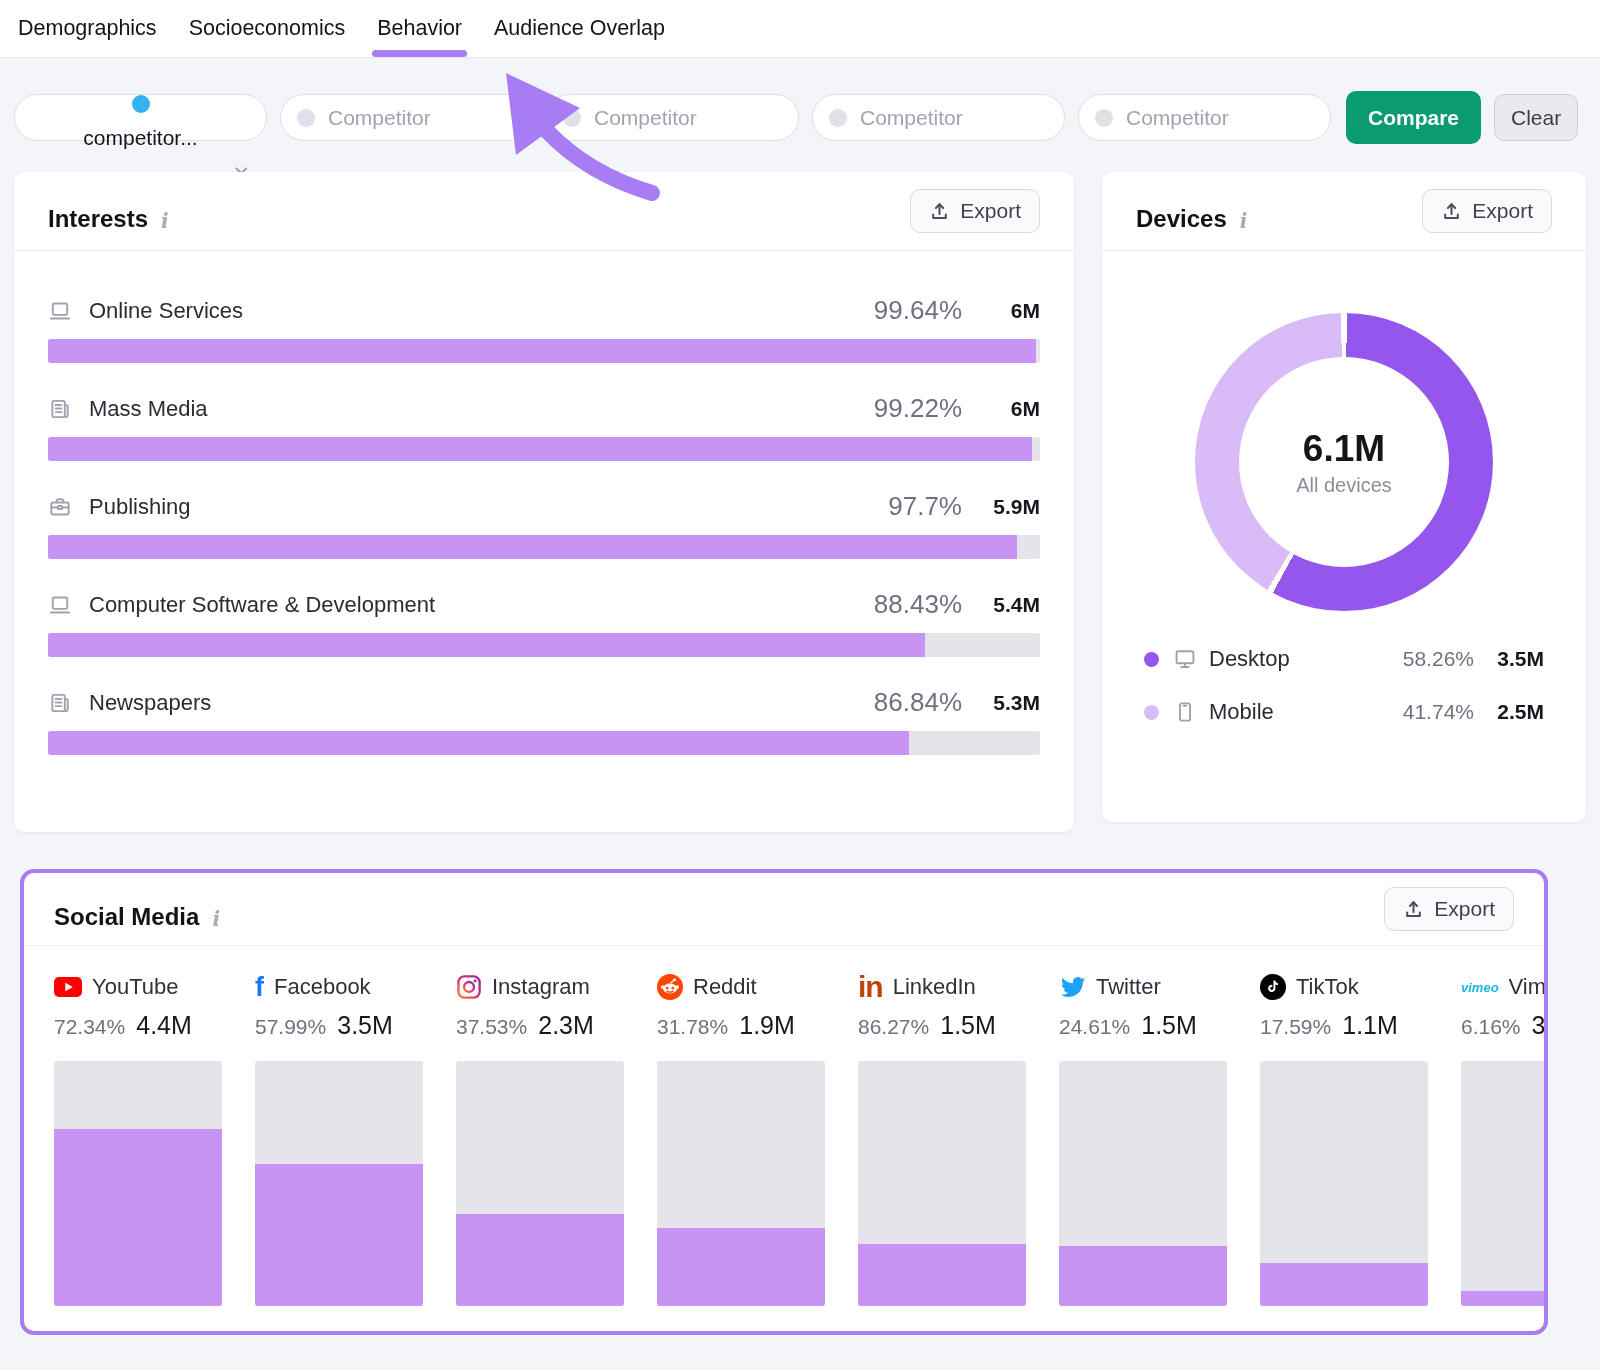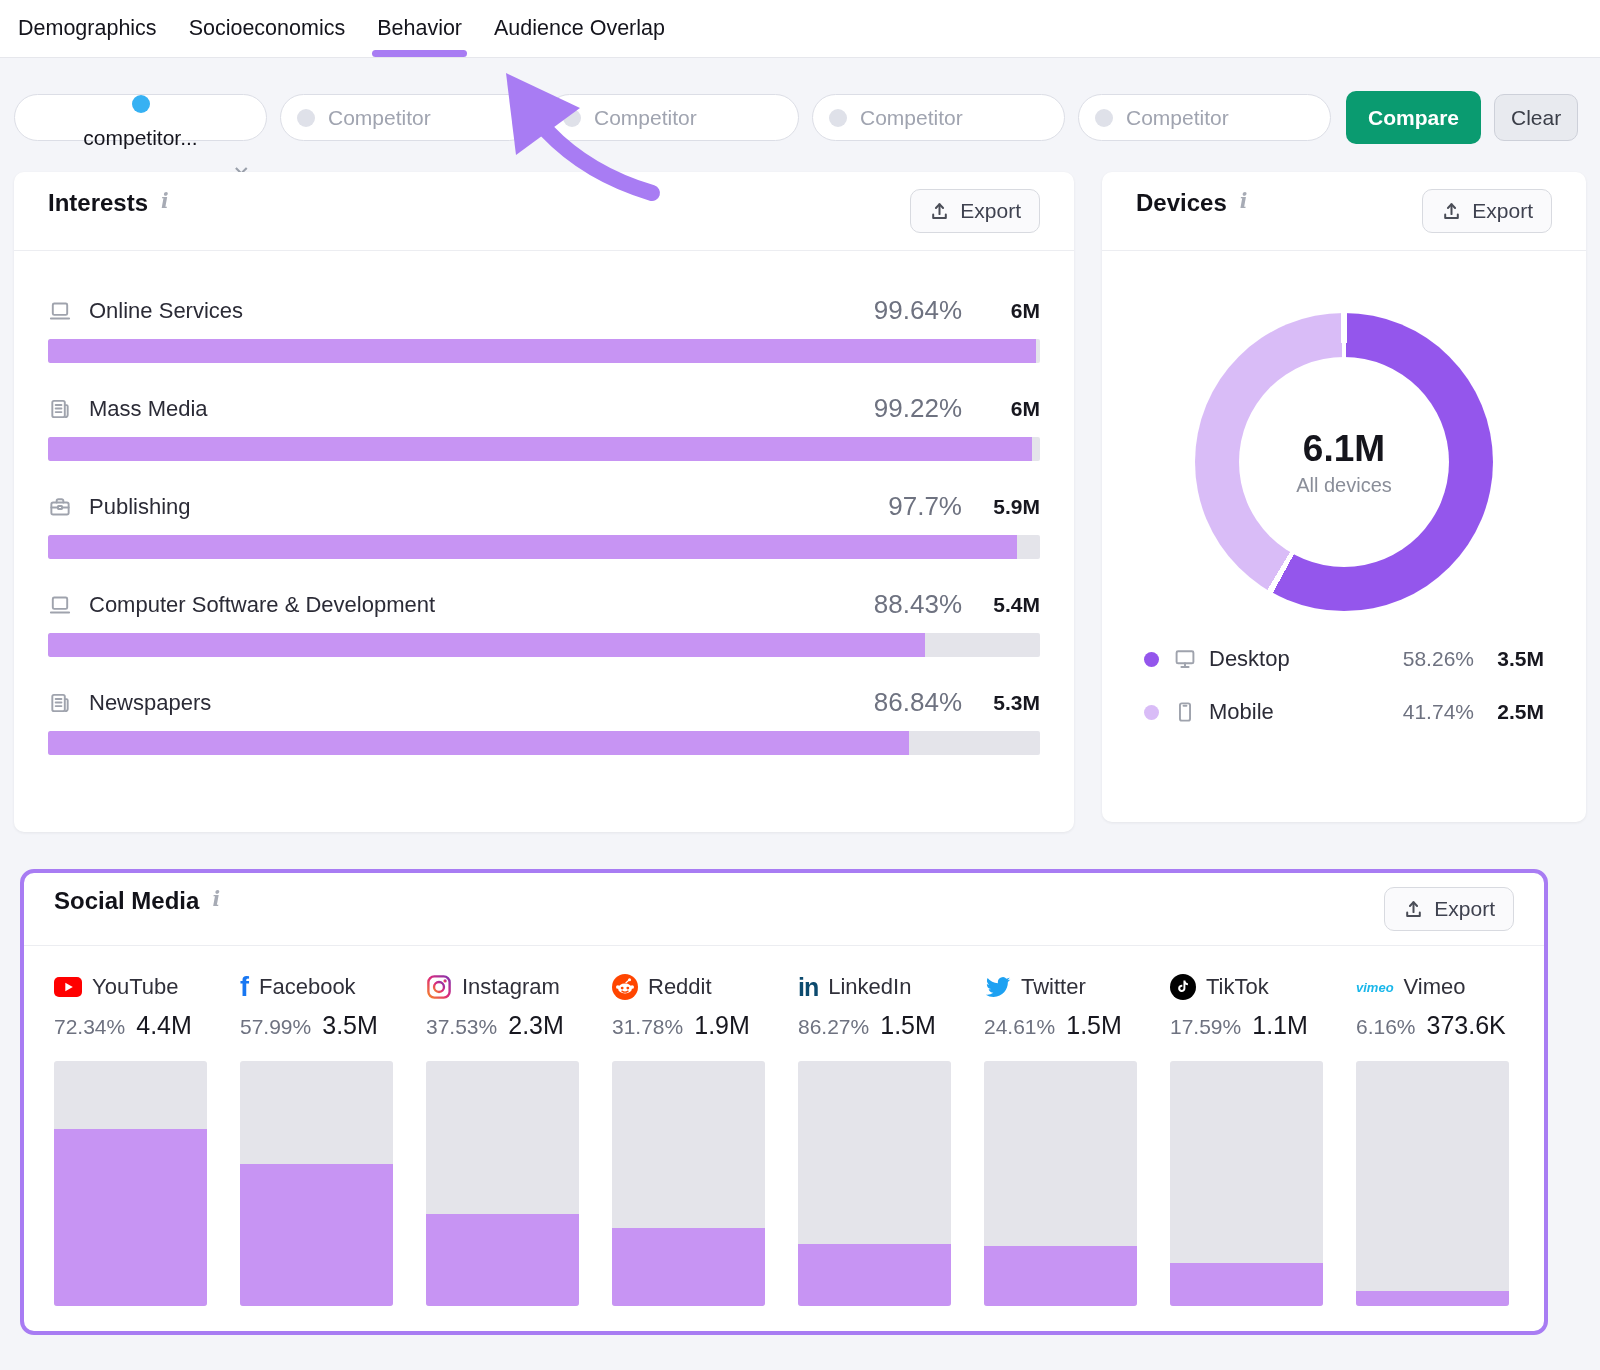--- a/index.html
+++ b/index.html
@@ -34,21 +34,21 @@
   .chip .label{font-size:21px;color:#15151E;}
   .chip .close{margin-left:auto;color:#9AA0AB;font-size:21px;font-weight:600;cursor:pointer;line-height:1;}
   .cinput{gap:13px;color:var(--gray-lt);}
   .cinput input{border:none;outline:none;font-size:21px;color:#15151E;width:100%;background:transparent;font-family:inherit;}
   .cinput input::placeholder{color:var(--gray-lt);}
   .btn-compare{height:53px;padding:0 22px;margin-left:2px;background:var(--green);color:#fff;font-size:21px;font-weight:600;border:none;border-radius:10px;cursor:pointer;font-family:inherit;}
   .btn-clear{height:47px;padding:0 16px;background:#E8EAEF;color:#3A3E48;font-size:21px;border:1px solid #CDD0D9;border-radius:10px;cursor:pointer;font-family:inherit;}
   
   .row1{display:flex;gap:28px;margin:28px 14px 0 14px;align-items:flex-start;}
   .card{background:#fff;border-radius:10px;box-shadow:0 1px 3px rgba(22,22,43,.07);}
-  .card-head{display:flex;align-items:flex-start;padding:17px 34px;border-bottom:1px solid var(--divider);}
+  .card-head{display:flex;align-items:flex-end;padding:17px 34px;border-bottom:1px solid var(--divider);}
   .card-title{font-size:24px;font-weight:700;color:#121219;}
   .info-i{margin-left:13px;color:#A7ABB5;font-family:"DejaVu Serif",serif;font-style:italic;font-weight:700;font-size:20px;cursor:pointer;}
   .info-i::after{content:"i";}
   .btn-export{margin-left:auto;display:flex;align-items:center;gap:10px;height:44px;padding:0 18px;background:#FAFAFC;border:1px solid #D8DAE0;border-radius:10px;font-size:21px;color:#3F4250;cursor:pointer;font-family:inherit;}
   .btn-export svg{display:block;}
   
   .card-interests{width:1060px;height:660px;}
   .i-rows{padding:14px 34px 0 34px;}
   .i-row{margin-top:30px;}
   .i-line{display:flex;align-items:center;gap:0;}
@@ -70,30 +70,30 @@
   .leg-row{display:flex;align-items:center;height:40px;margin-bottom:13px;}
   .leg-dot{width:15px;height:15px;border-radius:50%;margin-right:14px;flex:none;}
   .leg-icon{width:24px;height:24px;margin-right:12px;color:var(--icon-gray);flex:none;}
   .leg-label{font-size:22px;color:var(--ink2);}
   .leg-pct{margin-left:auto;font-size:21px;color:var(--gray);}
   .leg-val{font-size:21px;font-weight:700;color:var(--ink);margin-left:18px;min-width:52px;text-align:right;}
   
   .card-social{margin:37px 52px 0 20px;height:466px;border:4px solid var(--accent);border-radius:14px;box-shadow:none;overflow:hidden;background:#fff;}
   .card-social .card-head{padding:14px 30px;}
   .s-grid{display:flex;gap:33px;padding:26px 30px 0 30px;}
-  .s-col{width:153px;flex:none;}
+  .s-col{width:168px;flex:none;}
   .s-name{display:flex;align-items:center;gap:10px;font-size:22px;color:#30303A;height:30px;white-space:nowrap;}
   .s-icon{flex:none;display:flex;align-items:center;}
   .s-stats{display:flex;align-items:baseline;gap:11px;margin-top:9px;}
   .s-pct{font-size:21px;color:var(--gray);}
   .s-val{font-size:25px;font-weight:400;color:var(--ink);}
   .s-track{margin-top:21px;height:245px;background:var(--bar-track);border-radius:3px;position:relative;overflow:hidden;}
   .s-fill{position:absolute;left:0;right:0;bottom:0;background:var(--bar-fill);}
   .fb-f{color:#1877F2;font-weight:800;font-size:27px;line-height:1;}
-  .li-in{color:#0c4a6e;font-weight:800;font-size:25px;line-height:1;letter-spacing:-1px;}
+  .li-in{color:#c2410c;font-weight:800;font-size:30px;line-height:1;letter-spacing:-1px;}
   .vimeo-w{color:#1AB7EA;font-weight:700;font-style:italic;font-size:13px;line-height:1;}
   
   .arrow-overlay{position:absolute;left:0;top:0;width:720px;height:230px;pointer-events:none;z-index:50;}
 </style>
 </head>
 <body>
 
 <nav class="topnav" id="topnav">
     <div class="tab">Demographics</div>
     <div class="tab">Socioeconomics</div>

